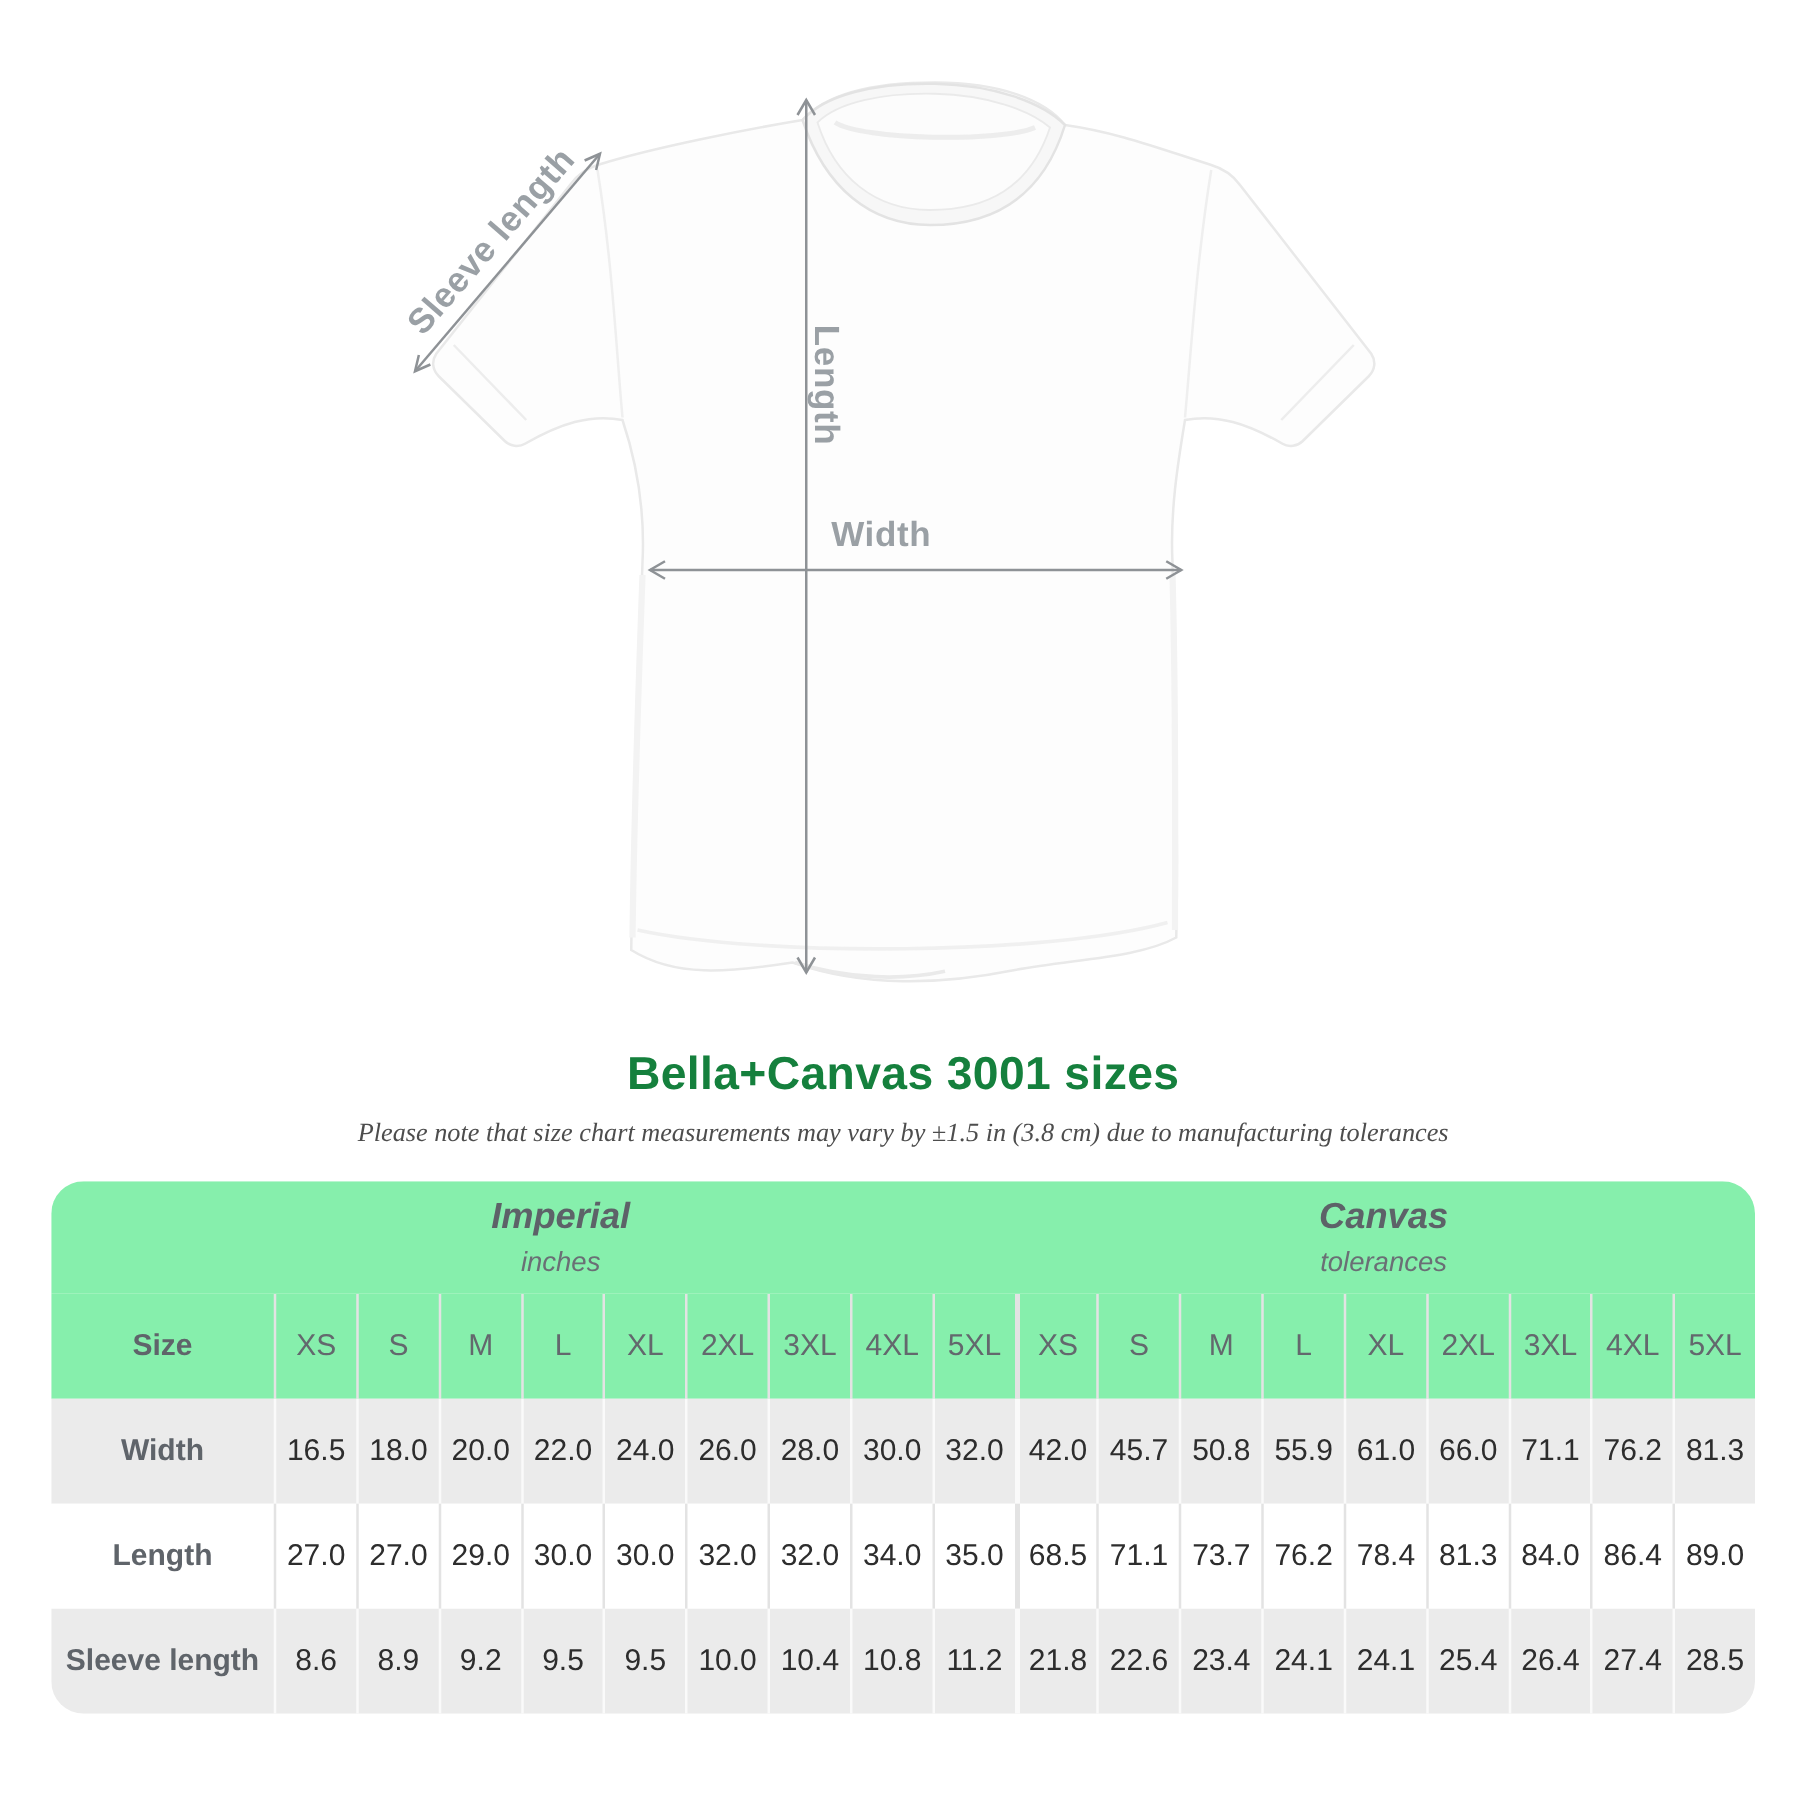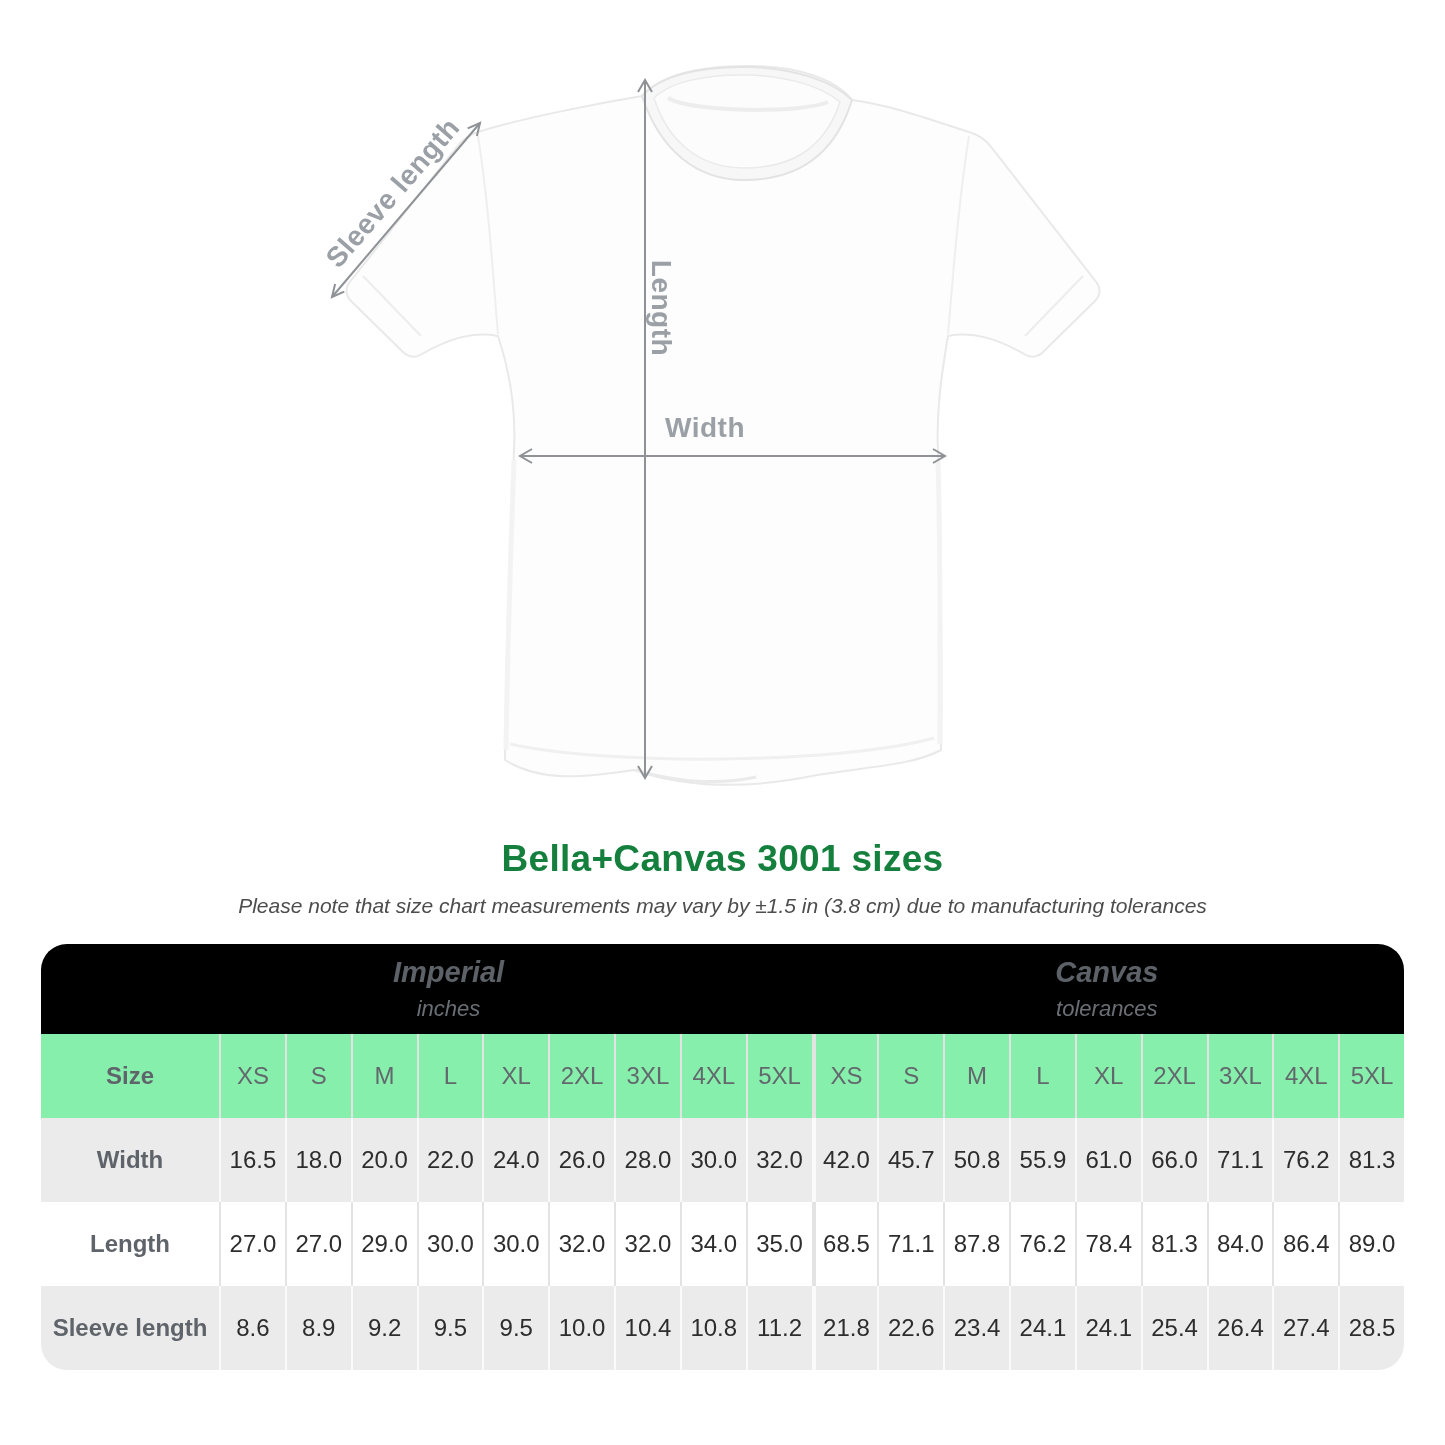--- a/index.html
+++ b/index.html
@@ -33,32 +33,33 @@
     font-weight:bold;
     color:#15803d;
     letter-spacing:.3px;
   }
   p.note{
     margin:14px 0 0 0;
     text-align:center;
     font-style:italic;
     font-size:21px;
     color:#4d4d4d;
+    font-family:Liberation Serif, serif;
   }
   
   .tbl{
     width:1363px;
     margin:26px auto 0 auto;
     border-radius:26px;
     overflow:hidden;
     background:#ffffff;
   }
   .band{
     height:90px;
-    background:#000000;
+    background:#86efac;
     position:relative;
   }
   .band .grp{
     position:absolute;
     top:12px;
     transform:translateX(-50%);
     text-align:center;
   }
   .grp.imp{left:29.9%;}
   .grp.met{left:78.2%;}
@@ -248,21 +249,21 @@
       <div class="c">27.0</div>
       <div class="c">29.0</div>
       <div class="c">30.0</div>
       <div class="c">30.0</div>
       <div class="c">32.0</div>
       <div class="c">32.0</div>
       <div class="c">34.0</div>
       <div class="c">35.0</div>
       <div class="c mf">68.5</div>
       <div class="c">71.1</div>
-      <div class="c">87.8</div>
+      <div class="c">73.7</div>
       <div class="c">76.2</div>
       <div class="c">78.4</div>
       <div class="c">81.3</div>
       <div class="c">84.0</div>
       <div class="c">86.4</div>
       <div class="c">89.0</div>
     </div>
 
     <div class="row gry">
       <div class="lbl">Sleeve length</div>

